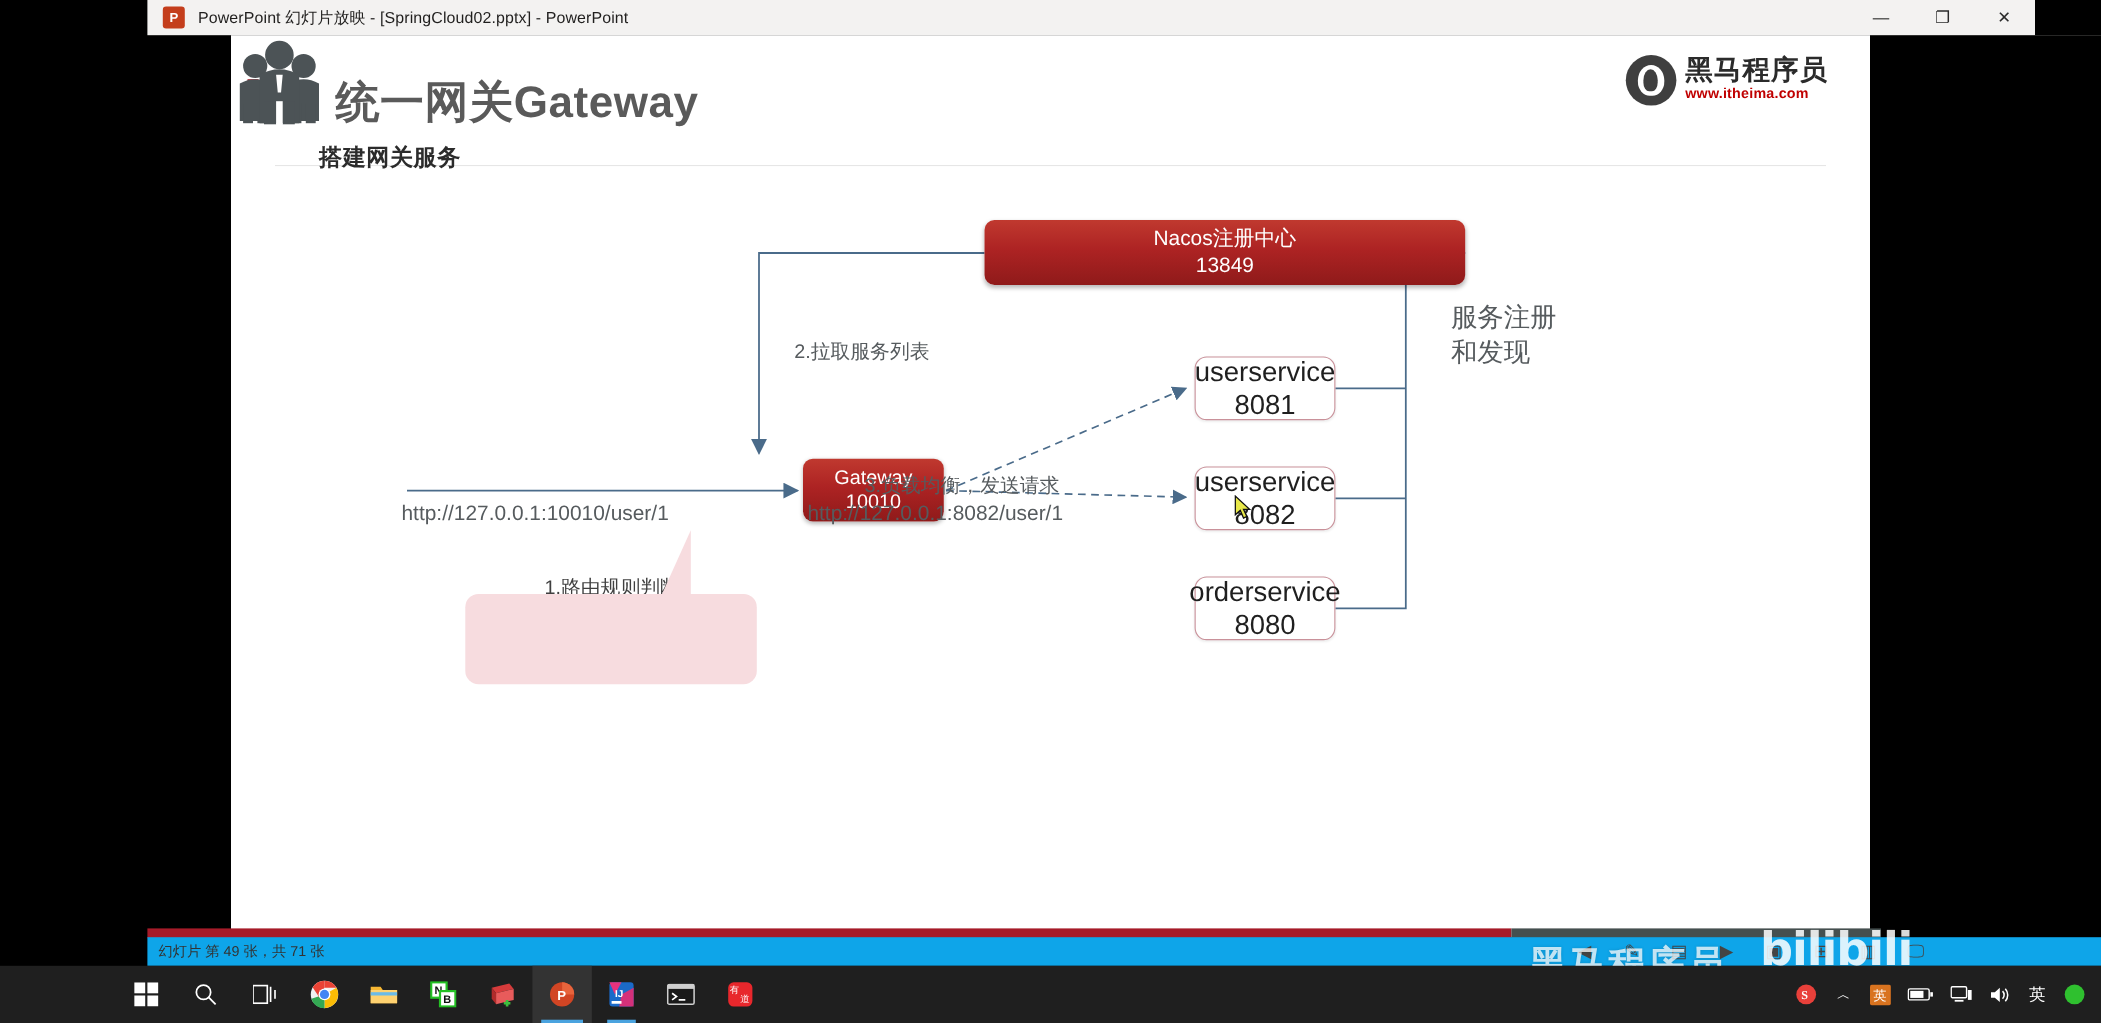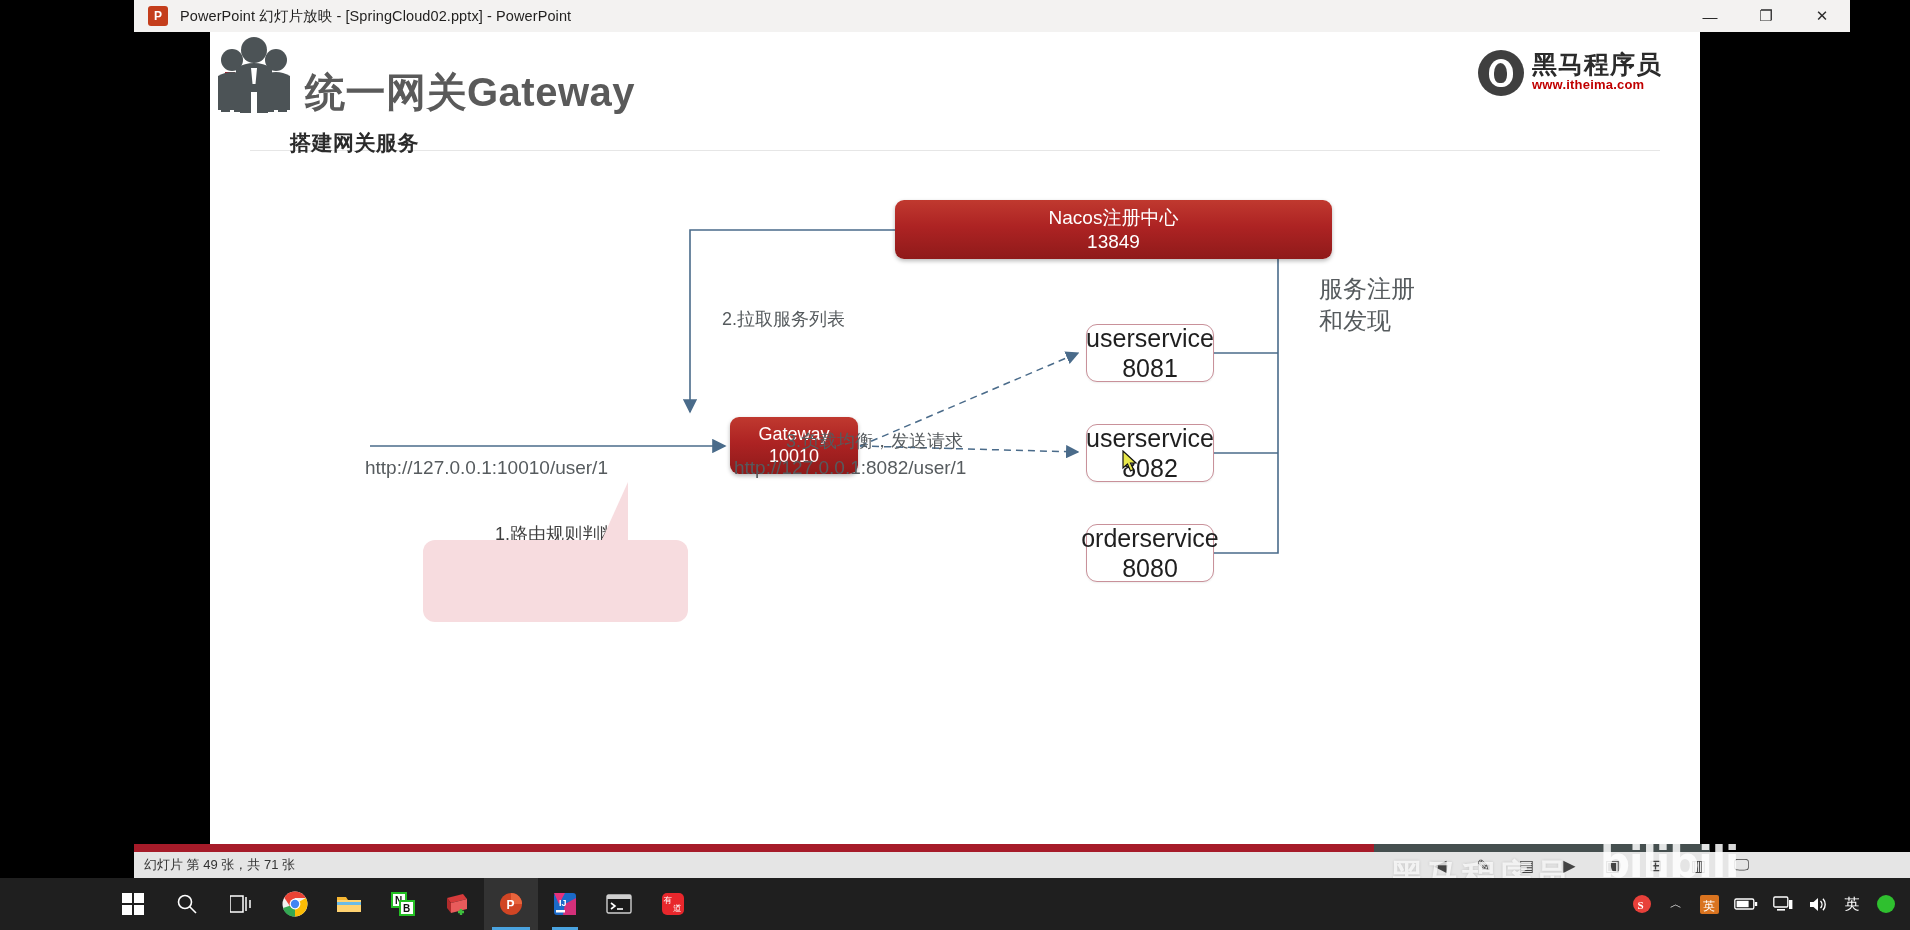--- a/index.html
+++ b/index.html
@@ -64,21 +64,21 @@
   
   .callout{position:absolute;left:213px;top:508px;width:265px;height:82px;background:#f7dcdf;border-radius:12px;}
   .callout-tail{position:absolute;left:390px;top:450px;width:0;height:0;
       border-left:28px solid transparent;border-right:0 solid transparent;border-bottom:62px solid #f7dcdf;}
   .callout-text{position:absolute;left:228px;top:515px;color:#b03a48;font-size:17.5px;line-height:1.42;white-space:pre;}
 
   
   .people{position:absolute;left:65px;top:395px;width:88px;height:82px;}
 
   
-  .statusbar{position:absolute;left:134px;top:852px;width:1776px;height:26px;background:#e5e5e5;
+  .statusbar{position:absolute;left:134px;top:852px;width:1776px;height:26px;background:#0ea5e9;
              display:flex;align-items:center;}
   .status-text{font-size:13px;color:#333;margin-left:10px;}
   .status-right{position:absolute;right:160px;top:0;height:26px;display:flex;align-items:center;gap:26px;}
   .sb-ic{width:17px;height:15px;color:#444;display:flex;align-items:center;justify-content:center;}
   .redbar{position:absolute;left:134px;top:844px;width:1240px;height:9px;background:#a61b29;}
   .greybar{position:absolute;left:1374px;top:844px;width:336px;height:9px;background:#454f4f;}
 
   
   .wm-heima{position:absolute;left:1390px;top:854px;font-size:34px;font-weight:bold;color:rgba(255,255,255,.75);
             letter-spacing:2px;pointer-events:none;text-shadow:0 0 3px rgba(0,0,0,.15);}

